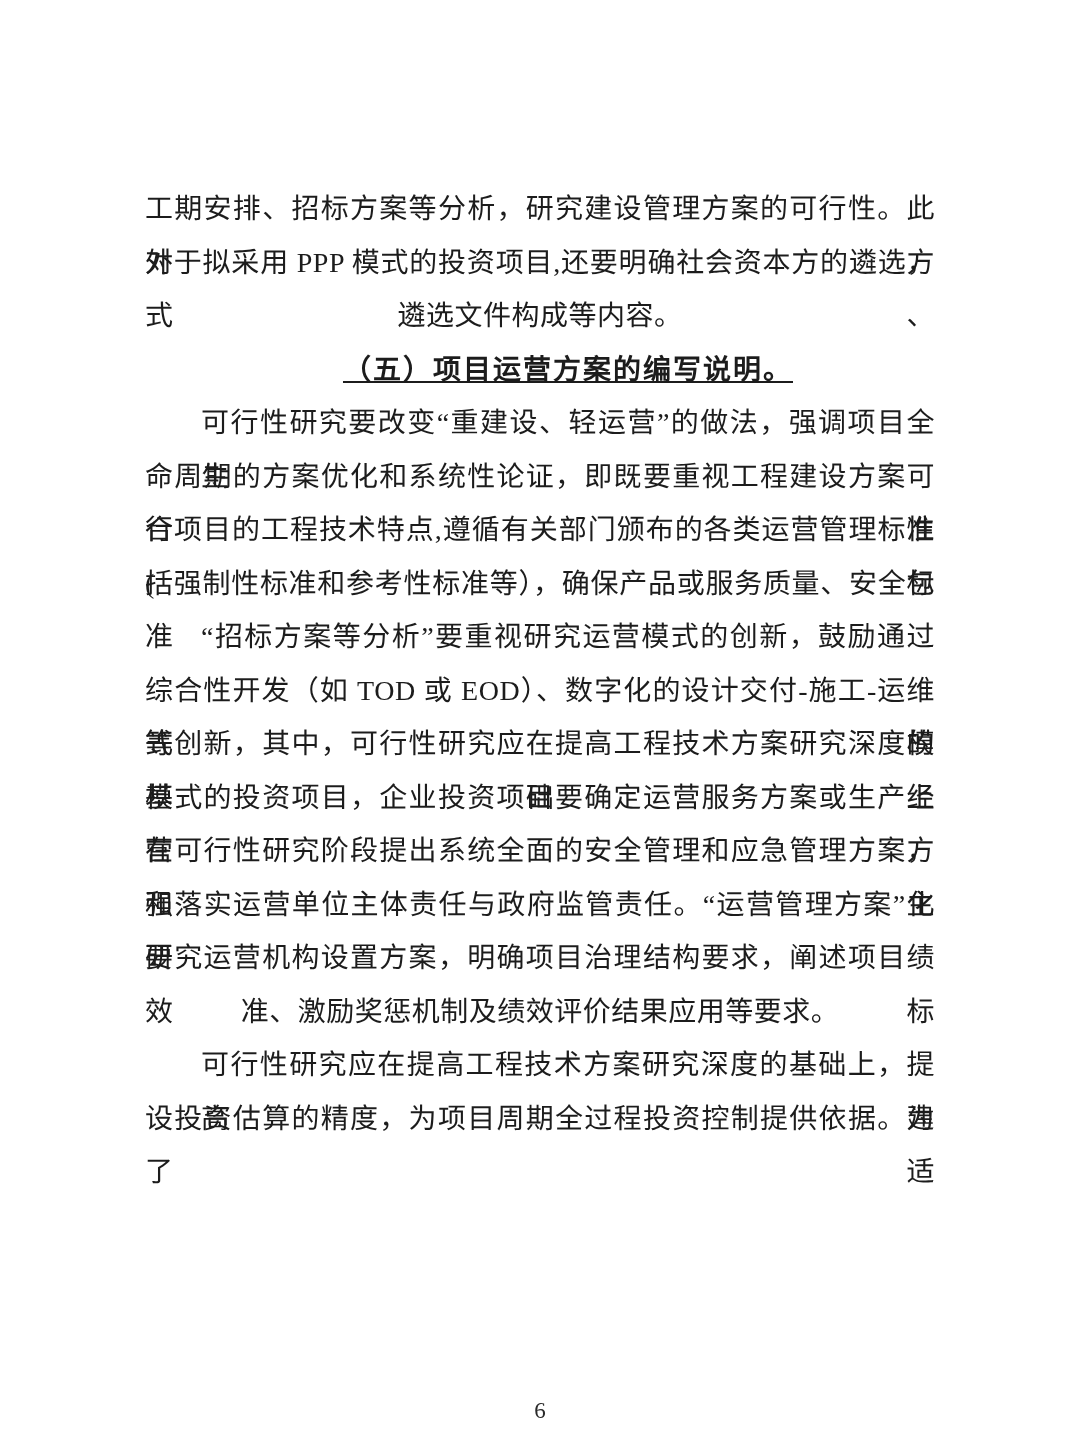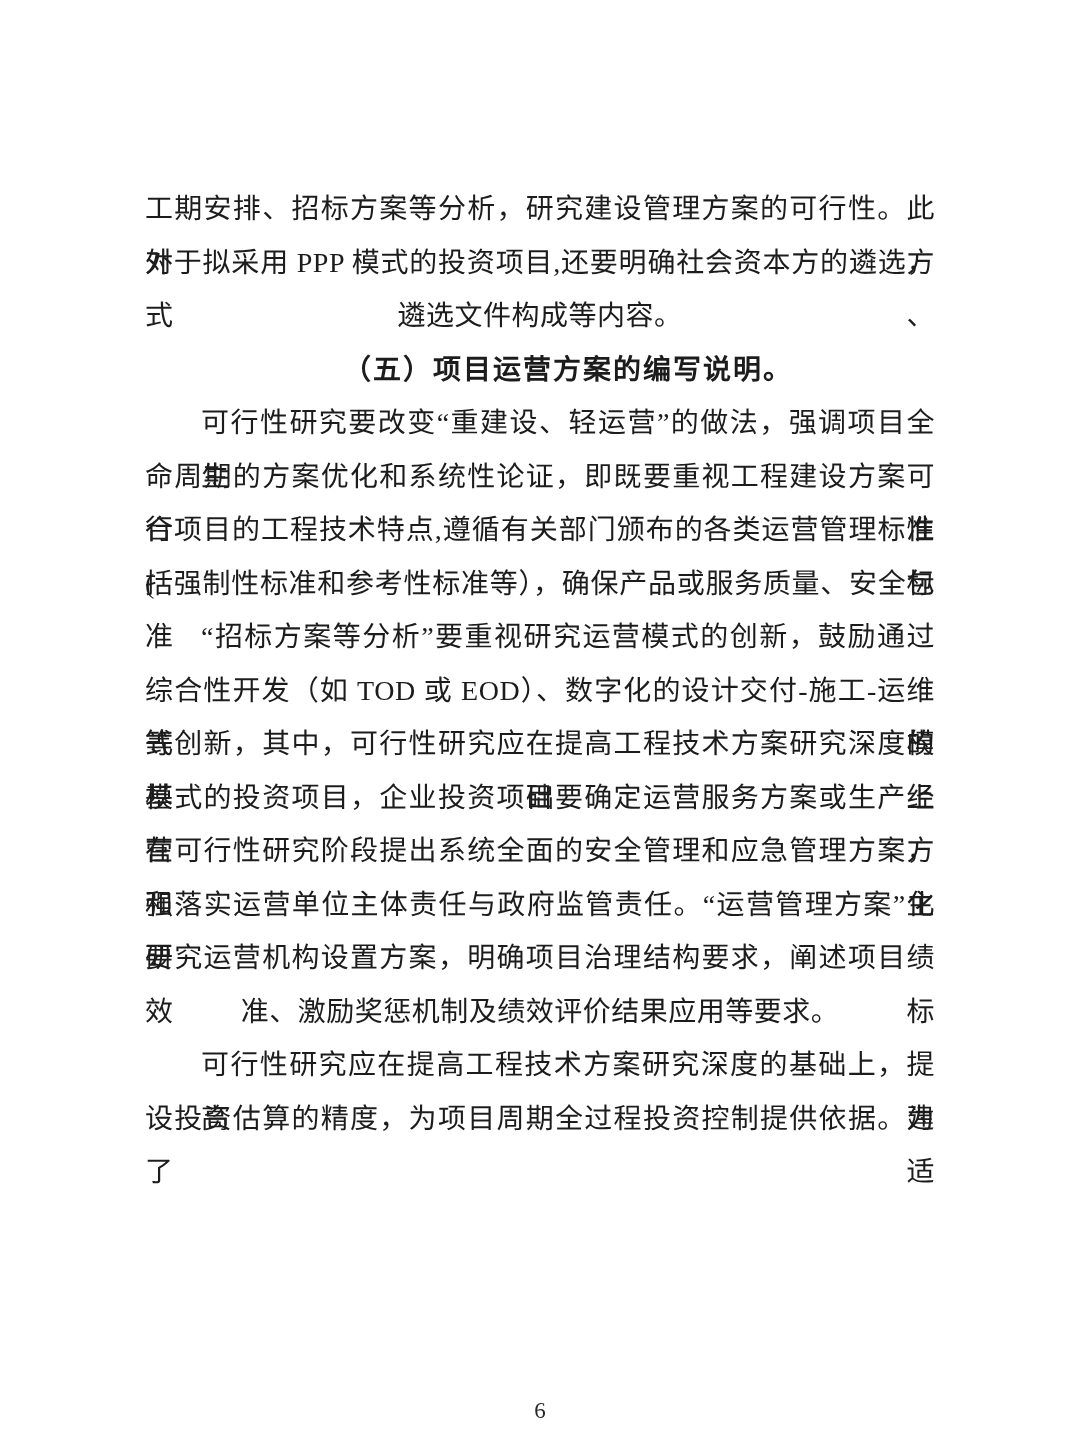--- a/index.html
+++ b/index.html
@@ -32,20 +32,21 @@
   .line.justify {
     text-align: justify;
     text-align-last: justify;
   }
   .line.indent2 {
     padding-left: 56px;
   }
   .line.bold {
     font-weight: bold;
     letter-spacing: 2px;
+    text-decoration: underline;
   }
   .page-number {
     position: absolute;
     top: 1398px;
     left: 0;
     width: 100%;
     text-align: center;
     font-size: 23px;
     color: #2a2a2a;
   }

